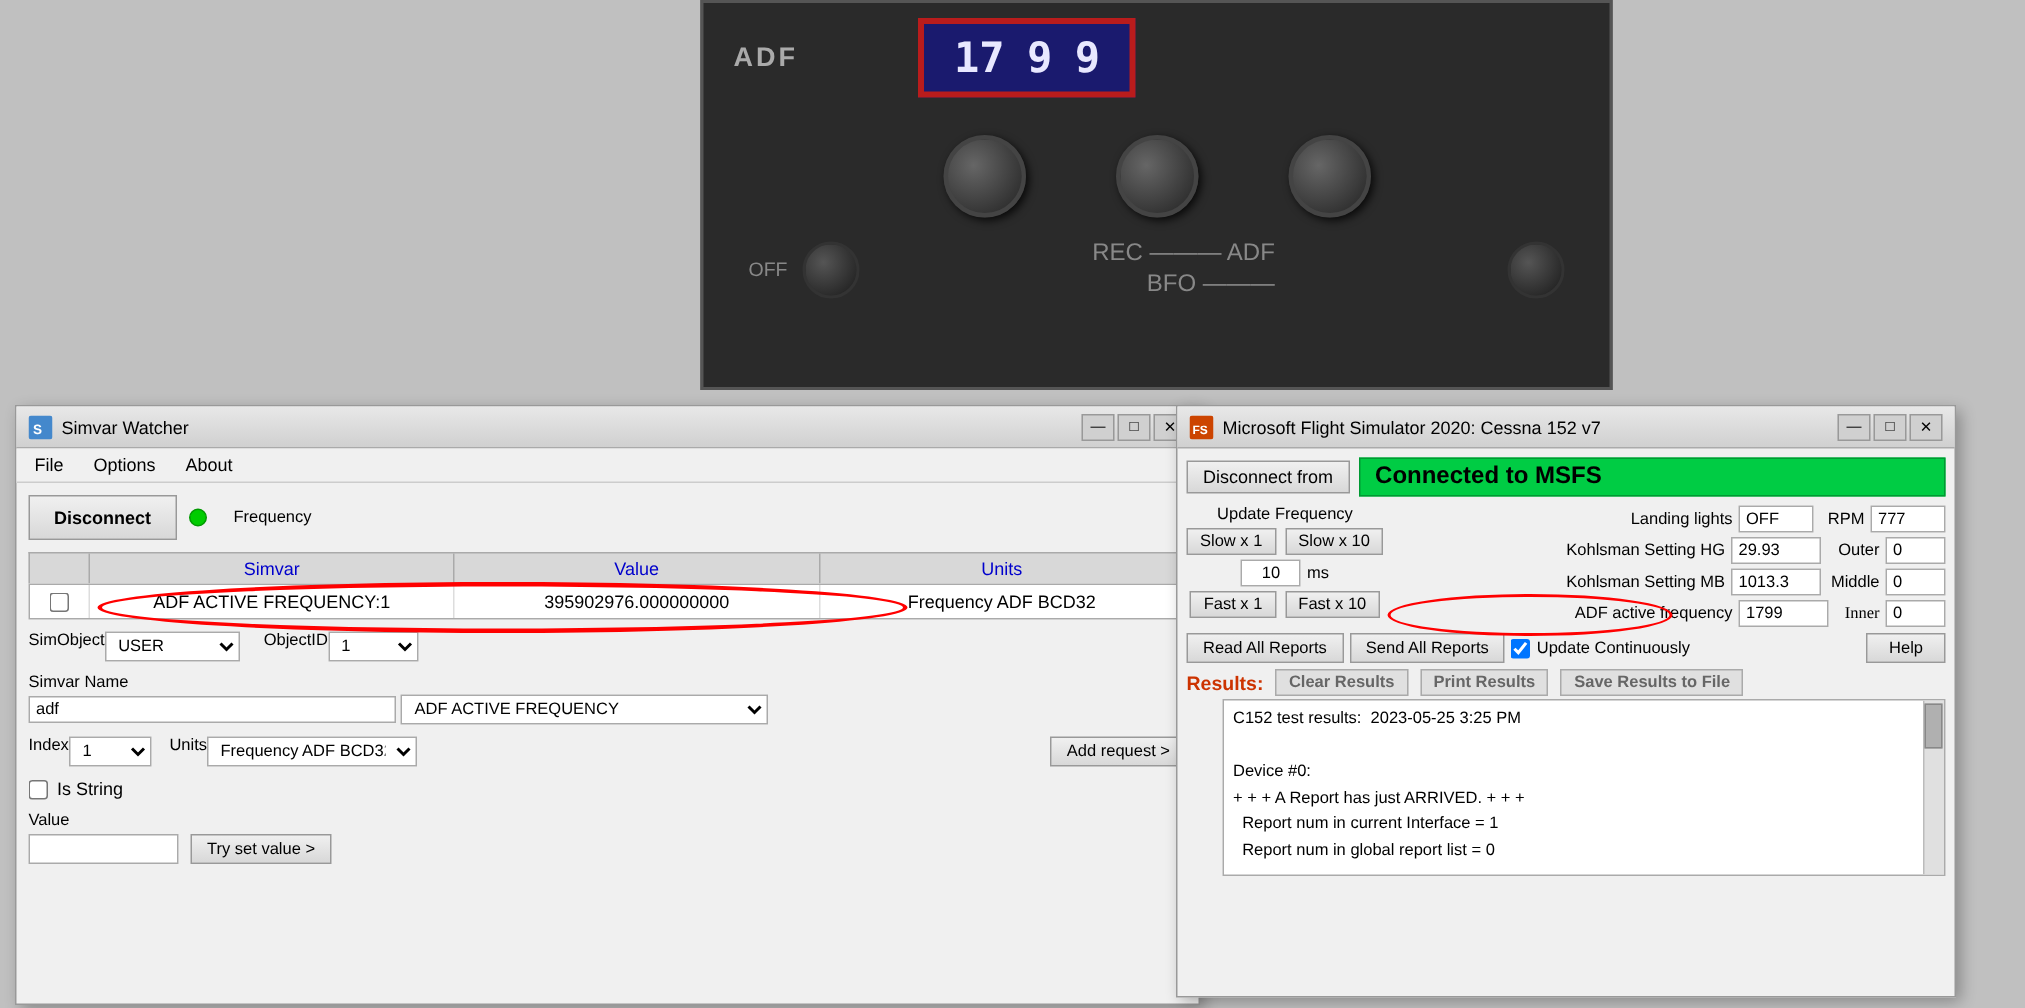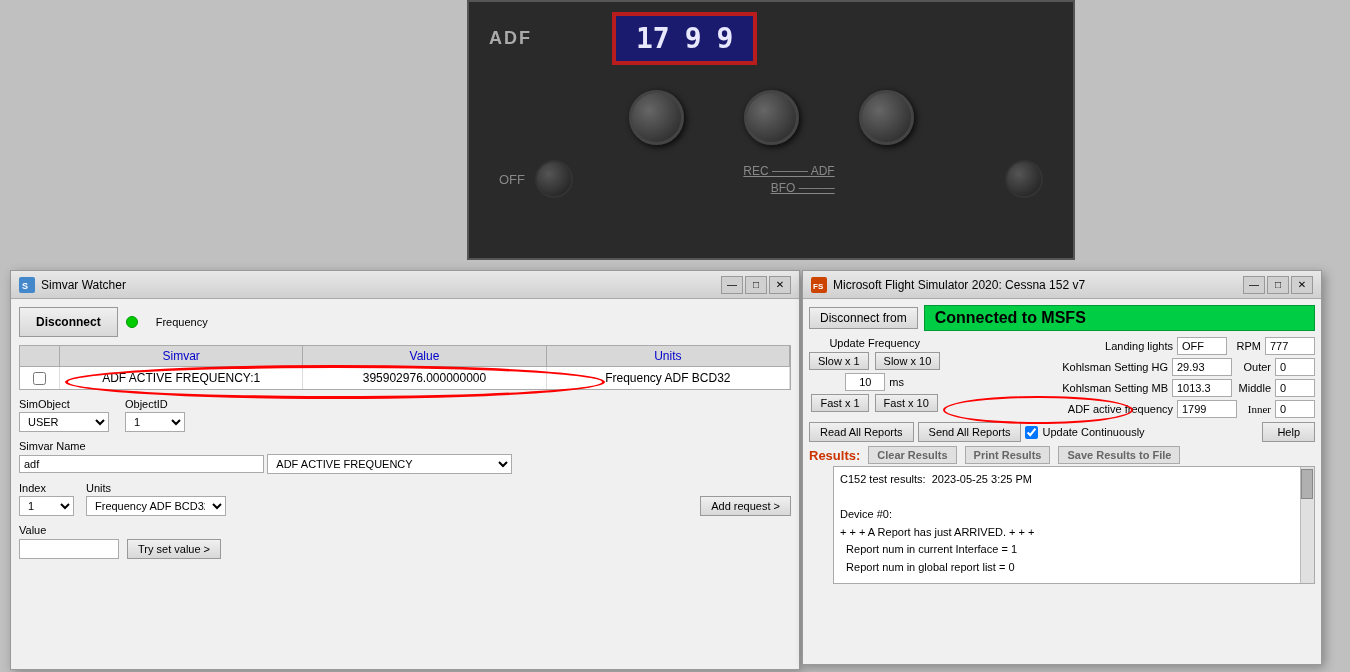--- a/index.html
+++ b/index.html
@@ -84,22 +84,21 @@
 
     .adf-right-labels {
       display: flex;
       flex-direction: column;
       align-items: flex-end;
       gap: 3px;
     }
 
     .adf-right-label {
       color: #888;
-      font-size: 12px;
-      text-decoration: underline;
+      font-size: 16px;
     }
 
     .knob-small-dark {
       width: 38px;
       height: 38px;
       border-radius: 50%;
       background: radial-gradient(circle at 35% 35%, #555, #1a1a1a);
       border: 2px solid #333;
     }
 
@@ -261,21 +260,21 @@
       align-items: center;
     }
 
     .field-label {
       font-size: 11px;
       margin-bottom: 2px;
     }
 
     .field-group {
       display: flex;
-      flex-direction: column;
+      flex-direction: row;
     }
 
     select, input[type="text"] {
       font-size: 11px;
       padding: 2px 4px;
       border: 1px solid #aaa;
       background: white;
     }
 
     .simvar-name-input {
@@ -337,21 +336,21 @@
       background: linear-gradient(to bottom, #f0f0f0, #d8d8d8);
       border: 1px solid #999;
       cursor: pointer;
       font-size: 11px;
     }
 
     
     .msfs-window {
       position: absolute;
       top: 270px;
-      left: 802px;
+      left: 784px;
       width: 520px;
       height: 395px;
       background: #f0f0f0;
       border: 1px solid #999;
       box-shadow: 3px 3px 10px rgba(0,0,0,0.3);
     }
 
     .msfs-content {
       padding: 6px;
     }
@@ -589,20 +588,25 @@
         <text x="3" y="12" font-size="9" fill="white" font-weight="bold">S</text>
       </svg>
       <span class="titlebar-title">Simvar Watcher</span>
     </div>
     <div class="titlebar-controls">
       <button class="titlebar-btn">—</button>
       <button class="titlebar-btn">□</button>
       <button class="titlebar-btn close">✕</button>
     </div>
   </div>
+  <div class="window-menubar">
+    <span class="menu-item">File</span>
+    <span class="menu-item">Options</span>
+    <span class="menu-item">About</span>
+  </div>
   <div class="window-content">
     <div class="top-controls">
       <button class="btn-disconnect">Disconnect</button>
       <div class="status-dot"></div>
       <span class="freq-label">Frequency</span>
     </div>
 
     <div style="position:relative;">
       <div class="table-header">
         <div class="table-header-cell"></div>
@@ -655,20 +659,24 @@
         <div class="field-label">Units</div>
         <select class="units-select">
           <option>Frequency ADF BCD32</option>
         </select>
       </div>
       <div style="margin-left:auto;">
         <button class="add-request-btn">Add request &gt;</button>
       </div>
     </div>
 
+    <div class="checkbox-row">
+      <input type="checkbox" style="">
+      <label>Is String</label>
+    </div>
 
     <div class="value-row">
       <div class="field-label">Value</div>
       <div class="value-input-row">
         <input type="text" class="value-input" style="">
         <button class="try-set-btn">Try set value &gt;</button>
       </div>
     </div>
   </div>
 </div>

